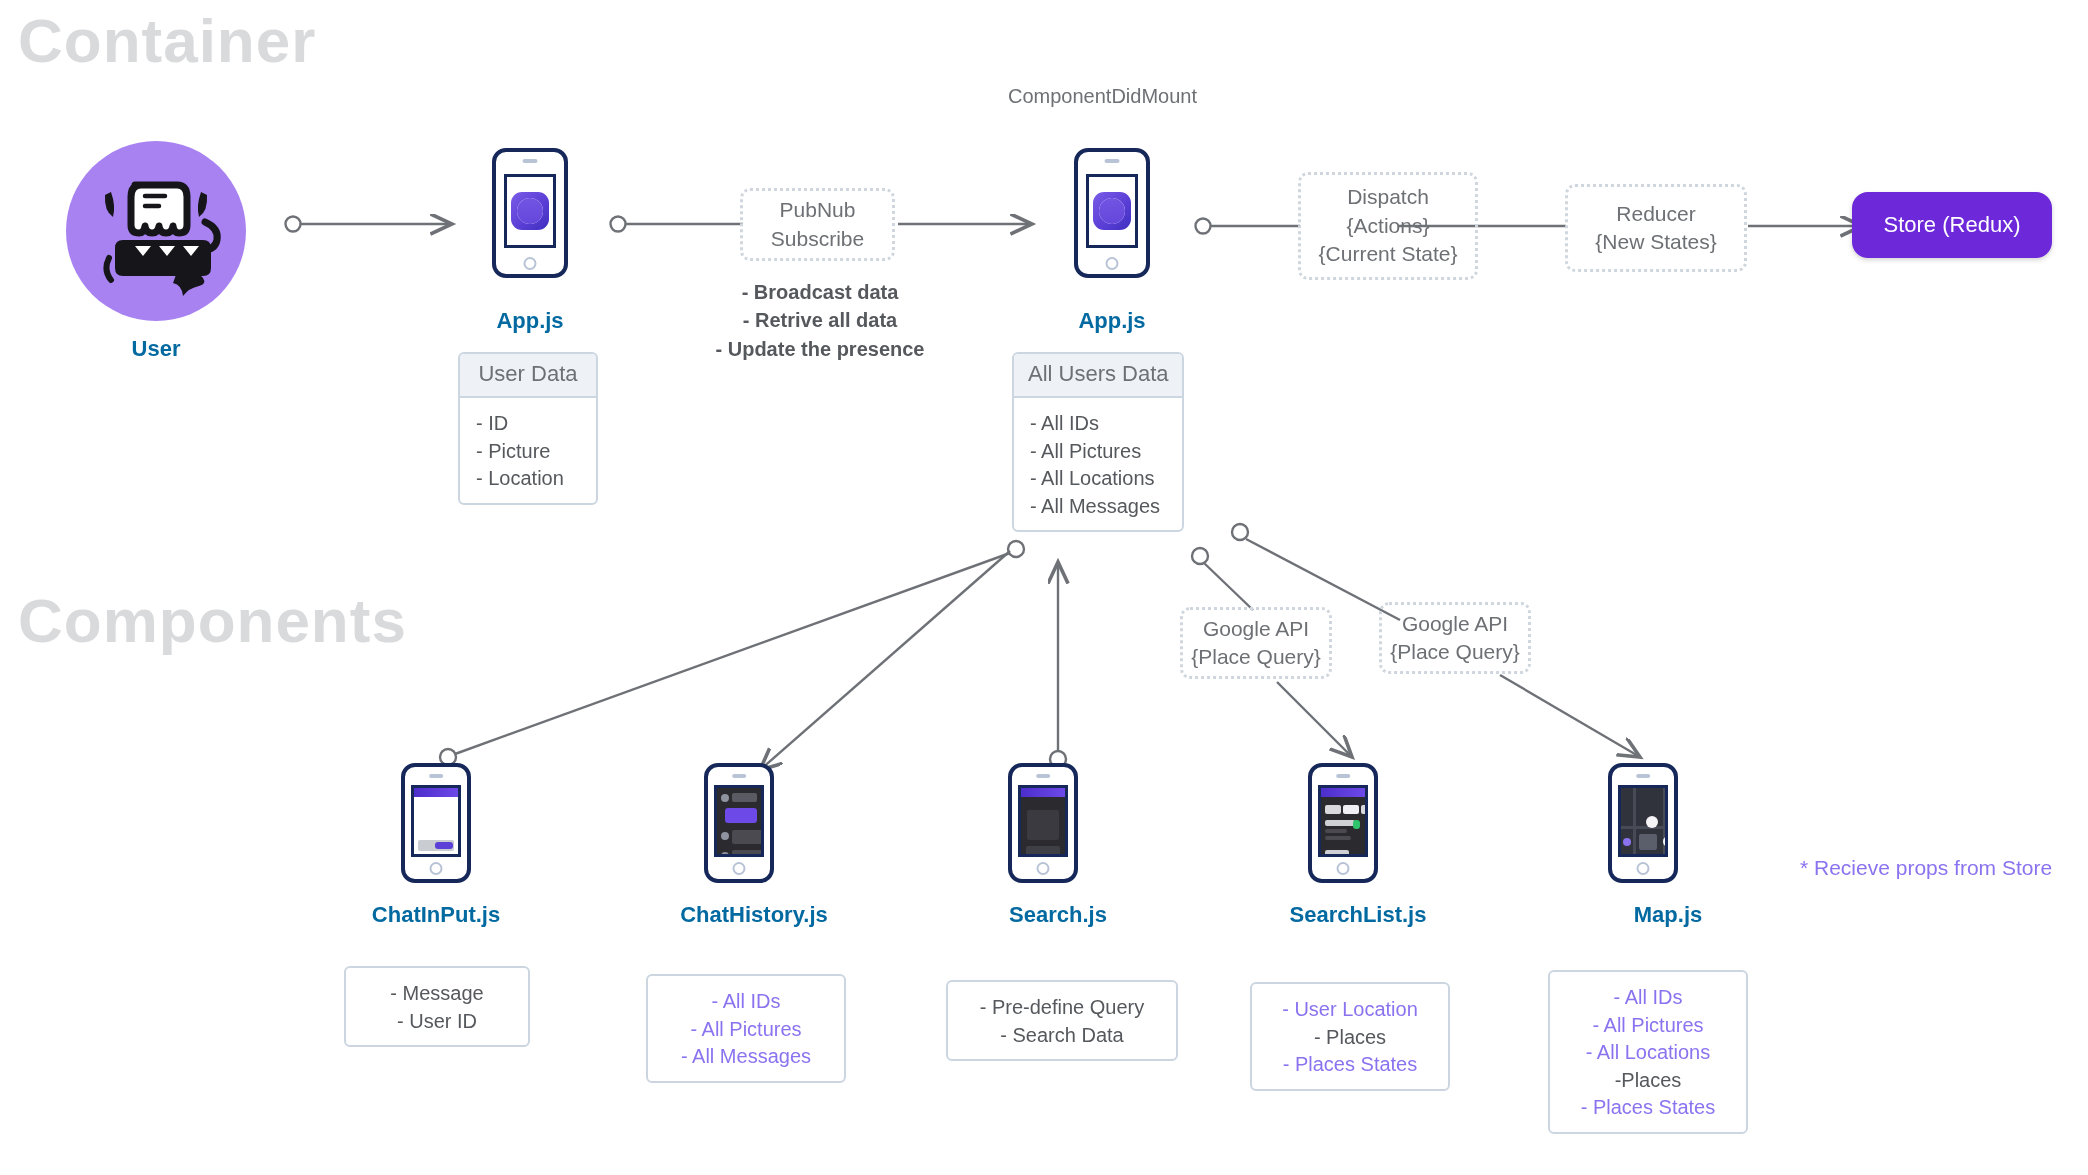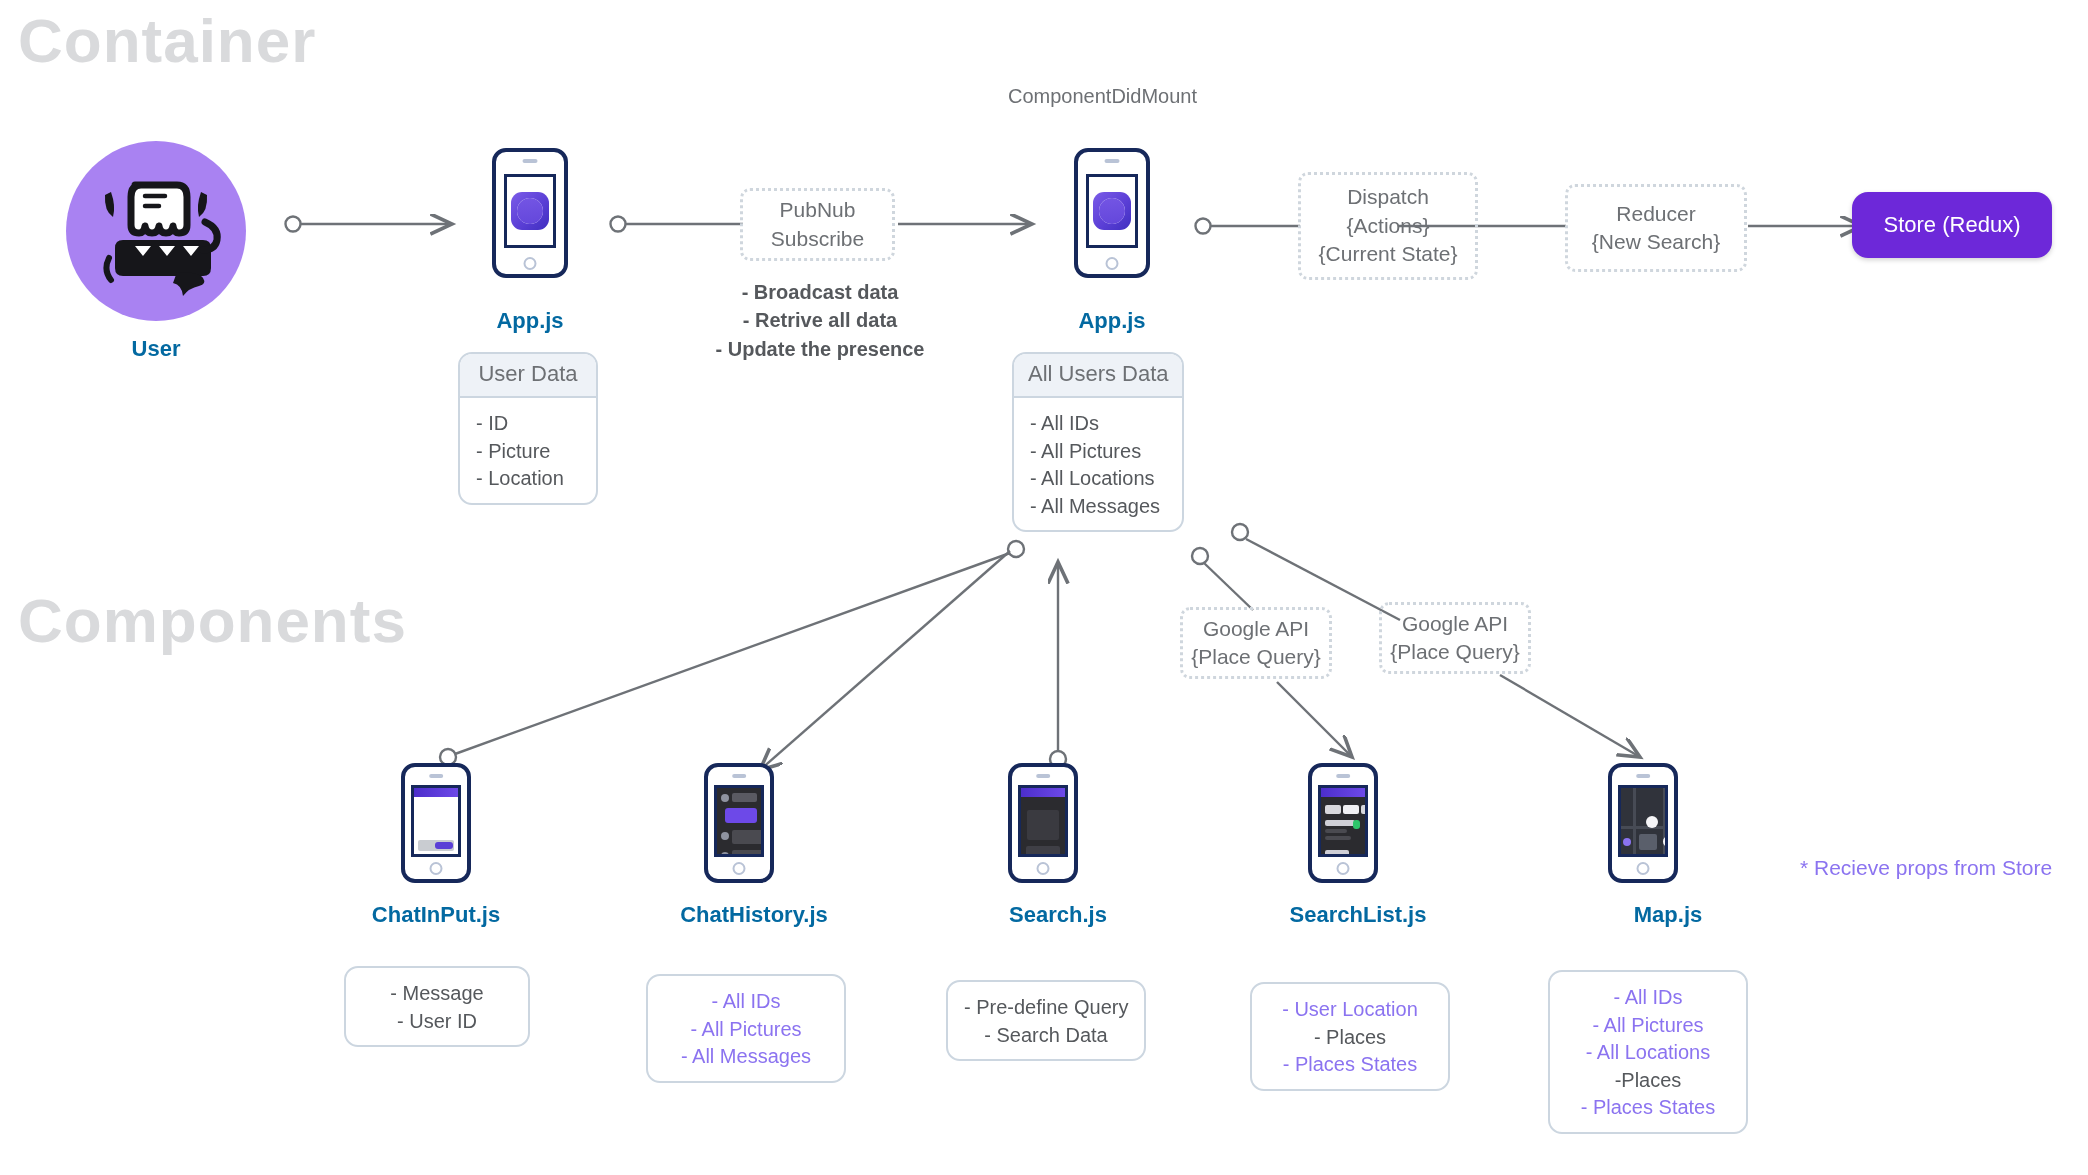--- a/index.html
+++ b/index.html
@@ -32,21 +32,21 @@
 
   
   .store-pill{
     background:#6d28d9;border-radius:16px;color:#ffffff;font-size:22px;
     display:flex;align-items:center;justify-content:center;
     box-shadow:0 2px 5px rgba(0,0,0,.18);box-sizing:border-box;white-space:nowrap;
   }
 
   
   .data-card{
-    border:2px solid #ccd6e0;border-radius:14px;background:#ffffff;
+    border:2px solid #ccd6e0;border-radius:6px;background:#ffffff;
     box-sizing:border-box;overflow:hidden;
   }
   .data-card .card-head{
     background:#eef2f7;border-bottom:2px solid #ccd6e0;
     font-size:22px;color:#6d7074;text-align:center;padding:7px 14px 9px;
     white-space:nowrap;
   }
   .data-card .card-body{
     padding:12px 16px 10px;font-size:20px;color:#55585c;line-height:1.38;
     white-space:nowrap;
@@ -234,21 +234,21 @@
     <div>
       <div>Dispatch</div>
       <div>{Actions}</div>
       <div>{Current State}</div>
     </div>
   </div>
 
   <div class="abs dotted-box" style="left:1565px;top:184px;width:182px;height:88px;">
     <div>
       <div>Reducer</div>
-      <div>{New Search}</div>
+      <div>{New States}</div>
     </div>
   </div>
 
   <div class="abs store-pill" style="left:1852px;top:192px;width:200px;height:66px;">Store (Redux)</div>
 
   <div class="abs dotted-box" style="left:1180px;top:607px;width:152px;height:72px;">
     <div>
       <div>Google API</div>
       <div>{Place Query}</div>
     </div>
@@ -313,21 +313,21 @@
       <div class="scr scr-dark">
         <div class="scr-bar" style="height:14%;"></div>
         <div class="row" style="left:6px;top:22px;right:6px;height:30px;background:#3a3a40;"></div>
         <div class="row" style="left:5px;top:58px;right:5px;height:17px;background:#3f3f46;"></div>
 
       </div>
     </div>
     <div class="home"></div>
   </div>
   <div class="abs node-label" style="left:958px;top:902px;width:200px;">Search.js</div>
-  <div class="abs data-card plain" style="left:946px;top:980px;width:200px;">
+  <div class="abs data-card plain" style="left:946px;top:980px;width:232px;">
     <div class="card-body">
       <div>- Pre-define Query</div>
       <div>- Search Data</div>
     </div>
   </div>
 
   <div class="phone small" style="left:1308px;top:763px;">
     <div class="speaker"></div>
     <div class="screen">
       <div class="scr scr-dark">

